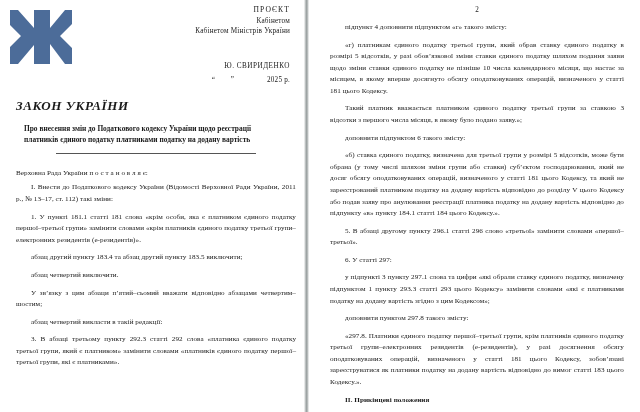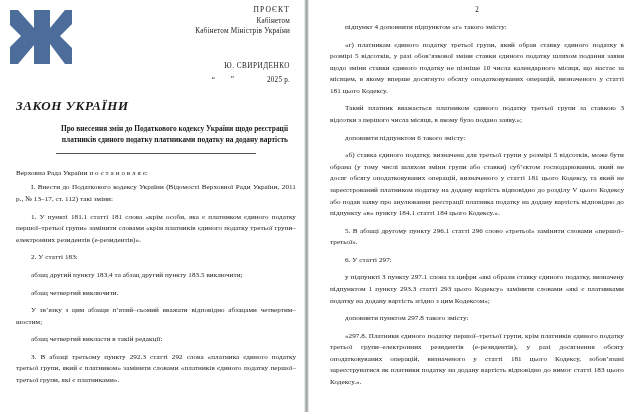--- a/index.html
+++ b/index.html
@@ -81,21 +81,21 @@
   
   .law-title {
     text-align: left;
     font-style: italic;
     font-weight: bold;
     font-size: 13px;
     letter-spacing: .6px;
     margin: 12px 0 9px 0;
   }
   .law-subtitle {
-    text-align: right;
+    text-align: left;
     font-weight: bold;
     font-size: 7.4px;
     line-height: 1.55;
     padding: 0 8px;
     margin-bottom: 7px;
   }
   .rule {
     width: 200px;
     height: 0;
     border-top: 1px solid #555;
@@ -154,21 +154,20 @@
     <div class="law-subtitle">
       <div>Про внесення змін до Податкового кодексу України щодо реєстрації</div>
       <div>платників єдиного податку платниками податку на додану вартість</div>
     </div>
 
     <div class="rule"></div>
 
     <p class="para noindent spaced">Верховна Рада України  п о с т а н о в л я є:</p>
     <p class="para">І. Внести до Податкового кодексу України (Відомості Верховної Ради України, 2011 р., № 13–17, ст. 112) такі зміни:</p>
     <p class="para spaced">1. У пункті 181.1 статті 181 слова «крім особи, яка є платником єдиного податку першої–третьої групи» замінити словами «крім платників єдиного податку третьої групи–електронних резидентів (е-резидентів)».</p>
-    <p class="para spaced">2. У статті 183:</p>
     <p class="para spaced">абзац другий пункту 183.4 та абзац другий пункту 183.5 виключити;</p>
     <p class="para spaced">абзац четвертий виключити.</p>
     <p class="para spaced">У зв’язку з цим абзаци п’ятий–сьомий вважати відповідно абзацами четвертим–шостим;</p>
     <p class="para spaced">абзац четвертий викласти в такій редакції:</p>
     <p class="para spaced">3. В абзаці третьому пункту 292.3 статті 292 слова «платника єдиного податку третьої групи, який є платником» замінити словами «платників єдиного податку першої–третьої групи, які є платниками».</p>
 
   </div>
 
   <div class="gutter">
     <div class="gutter-line"></div>
@@ -181,16 +180,17 @@
     <p class="para">підпункт 4 доповнити підпунктом «г» такого змісту:</p>
     <p class="para spaced">«г) платникам єдиного податку третьої групи, який обрав ставку єдиного податку в розмірі 5 відсотків, у разі обов’язкової зміни ставки єдиного податку шляхом подання заяви щодо зміни ставки єдиного податку не пізніше 10 числа календарного місяця, що настає за місяцем, в якому вперше досягнуто обсягу оподатковуваних операцій, визначеного у статті 181 цього Кодексу.</p>
     <p class="para spaced">Такий платник вважається платником єдиного  податку третьої групи за ставкою 3 відсотки з першого числа місяця, в якому було подано заяву.»;</p>
     <p class="para spaced">доповнити підпунктом 6 такого змісту:</p>
     <p class="para spaced">«б) ставка єдиного податку, визначена для третьої групи у розмірі 5 відсотків, може бути обрана (у тому числі шляхом зміни групи або ставки) суб’єктом господарювання, який не досяг обсягу оподатковуваних операцій, визначеного у статті 181 цього Кодексу, та який не зареєстрований платником податку на додану вартість відповідно до розділу V цього Кодексу або подав заяву про анулювання реєстрації платника податку на додану вартість відповідно до підпункту «в» пункту 184.1 статті 184 цього Кодексу.».</p>
     <p class="para spaced">5. В абзаці другому пункту 296.1 статті 296 слово «третьої» замінити словами «першої–третьої».</p>
     <p class="para spaced">6. У статті 297:</p>
     <p class="para spaced">у підпункті 3 пункту 297.1 слова та цифри «які обрали ставку єдиного податку, визначену підпунктом 1 пункту 293.3 статті 293 цього Кодексу» замінити словами «які є платниками податку на додану вартість згідно з цим Кодексом»;</p>
     <p class="para spaced">доповнити пунктом 297.8 такого змісту:</p>
     <p class="para spaced">«297.8. Платники єдиного податку першої–третьої групи, крім платників єдиного податку третьої групи–електронних резидентів (е-резидентів), у разі досягнення обсягу оподатковуваних операцій, визначеного у статті 181 цього Кодексу, зобов’язані зареєструватися як платники податку на додану вартість відповідно до вимог статті 183 цього Кодексу.».</p>
+    <p class="para spaced bold-run">ІІ. Прикінцеві положення</p>
 
   </div>
 
 </div>
 
 </body></html>

